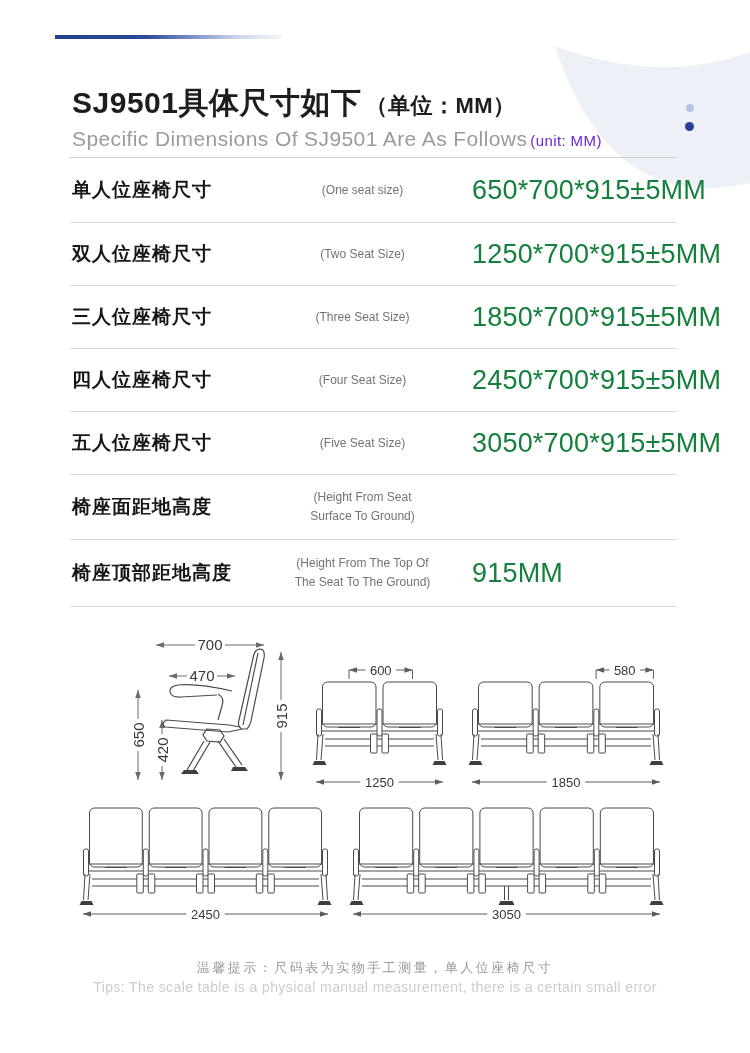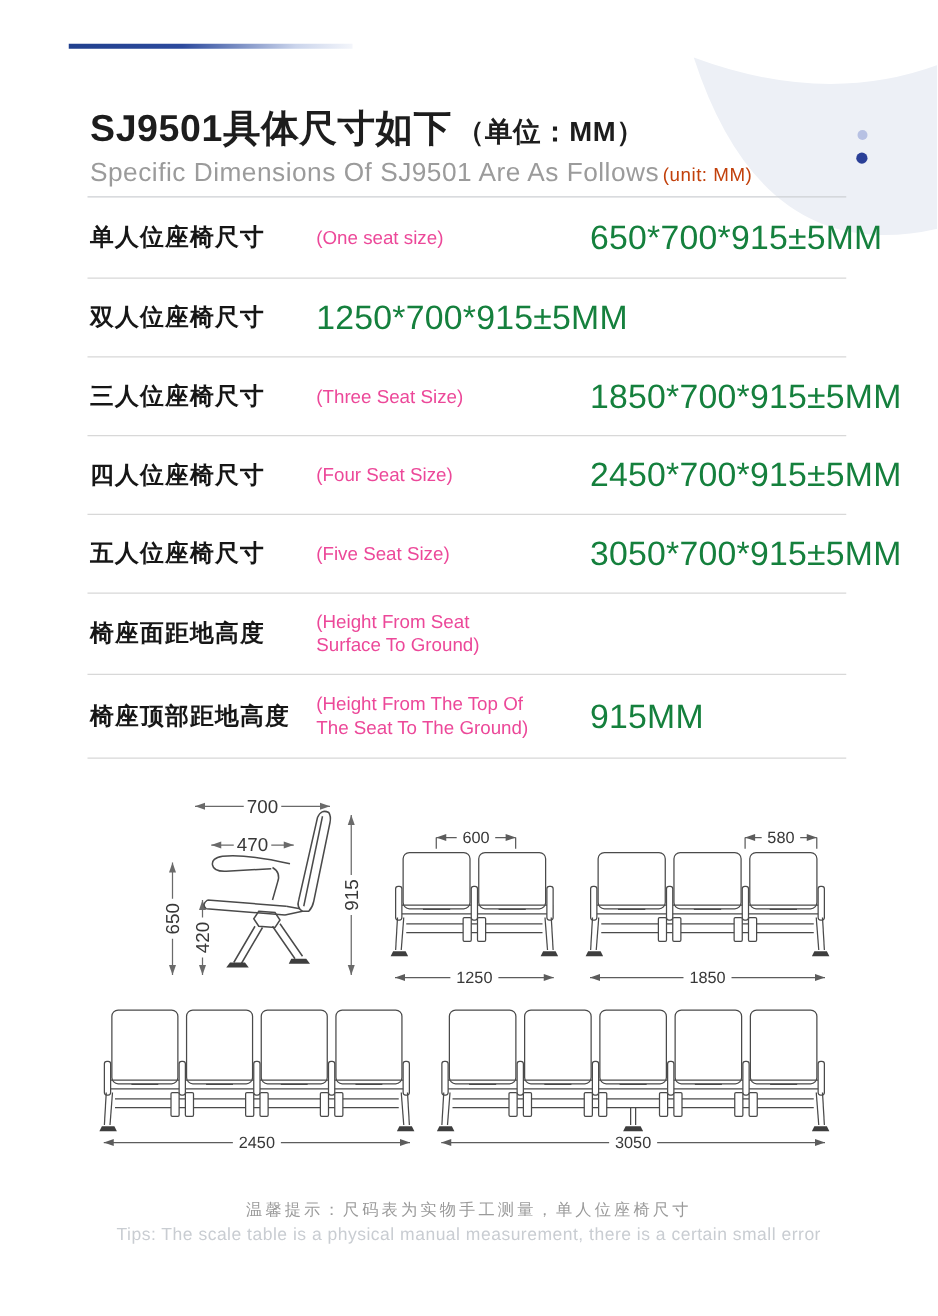--- a/index.html
+++ b/index.html
@@ -18,32 +18,32 @@
   .dot-dark{left:685px;top:122px;width:9px;height:9px;background:#2a3f97;}
   .title{
     position:absolute;left:72px;top:83px;margin:0;
     font-size:30px;font-weight:700;color:#1d1d1d;letter-spacing:.5px;white-space:nowrap;
   }
   .title .unit{font-size:22px;font-weight:700;color:#1d1d1d;margin-left:4px;}
   .subtitle{
     position:absolute;left:72px;top:127px;
     font-size:21px;color:#9b9b9b;letter-spacing:.4px;white-space:nowrap;
   }
-  .subtitle .sub-unit{font-size:15px;color:#c2410c;margin-left:3px;}
+  .subtitle .sub-unit{font-size:15px;color:#6d28d9;margin-left:3px;}
   .spec-table{
     position:absolute;left:70px;top:157px;width:607px;
     border-top:1px solid #cdd0d4;
   }
   .row{
     display:grid;grid-template-columns:183px 219px 1fr;
     align-items:center;border-bottom:1px solid #d8d8d8;
   }
   .row-h62{height:62px}.row-h64{height:64px}.row-h66{height:66px}
   .c1{font-size:19px;font-weight:700;color:#161616;padding-left:2px;letter-spacing:1px;white-space:nowrap;}
-  .c2{font-size:15px;color:#ec4899;line-height:19px;}
+  .c2{font-size:12px;color:#737373;line-height:19px;text-align:center;}
   .c2 span{display:block;}
   .c3{font-size:27px;color:#15803d;letter-spacing:.2px;white-space:nowrap;}
   .side-svg{position:absolute;left:92px;top:628px;}
   .tips-cn{
     position:absolute;left:0;right:0;top:959px;text-align:center;
     font-size:13px;color:#9a9a9a;letter-spacing:2.5px;
   }
   .tips-en{
     position:absolute;left:0;right:0;top:979px;text-align:center;
     font-size:14px;color:#c9cdd2;letter-spacing:.4px;
@@ -70,20 +70,24 @@
     <div class="row row-h64">
       <div class="c1">单人位座椅尺寸</div>
       <div class="c2">
           <span>(One seat size)</span>
           <span></span>
         </div>
       <div class="c3">650*700*915±5MM</div>
     </div>
     <div class="row row-h62">
       <div class="c1">双人位座椅尺寸</div>
+      <div class="c2">
+          <span>(Two Seat Size)</span>
+          <span></span>
+        </div>
       <div class="c3">1250*700*915±5MM</div>
     </div>
     <div class="row row-h62">
       <div class="c1">三人位座椅尺寸</div>
       <div class="c2">
           <span>(Three Seat Size)</span>
           <span></span>
         </div>
       <div class="c3">1850*700*915±5MM</div>
     </div>

